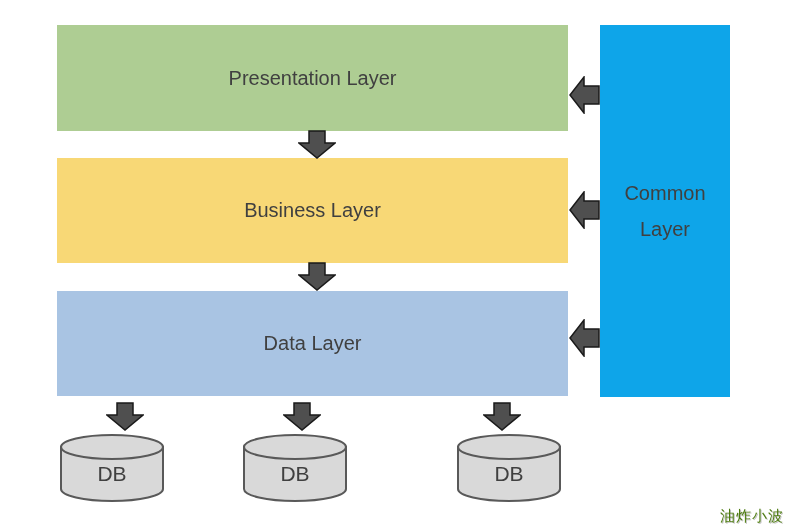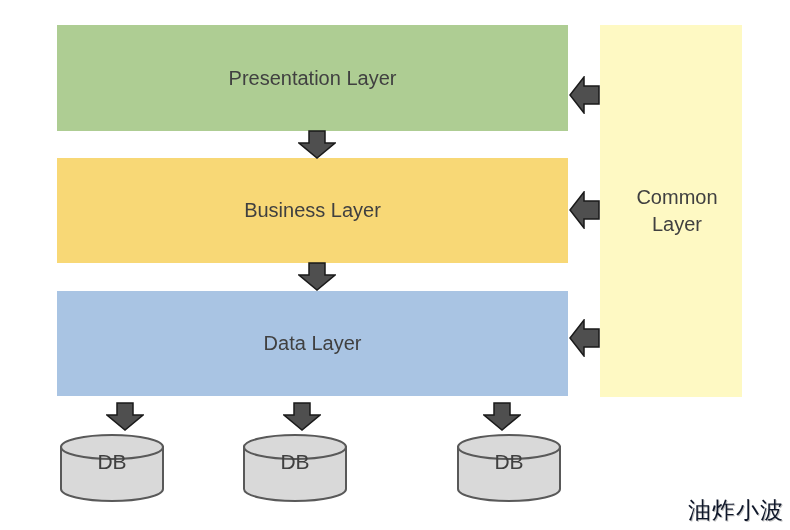--- a/index.html
+++ b/index.html
@@ -8,33 +8,33 @@
     font-family:"Liberation Sans", sans-serif;overflow:hidden;
   }
   .canvas{position:absolute;inset:0;}
   .box{
     position:absolute;display:flex;align-items:center;justify-content:center;
     color:#404040;font-size:20px;text-align:center;
   }
   .layer-presentation{left:57px;top:25px;width:511px;height:106px;background:#aecd93;}
   .layer-business{left:57px;top:158px;width:511px;height:105px;background:#f8d876;}
   .layer-data{left:57px;top:291px;width:511px;height:105px;background:#a9c4e3;text-align:center;}
-  .layer-common{left:600px;top:25px;width:130px;height:372px;background:#fef9c3;line-height:27px;padding-left:12px;}
+  .layer-common{left:600px;top:25px;width:130px;height:372px;background:#0ea5e9;line-height:36px;}
   .arrow{position:absolute;line-height:0;}
   .arrow svg{display:block;}
   .cyl{position:absolute;width:106px;height:70px;}
   .cyl svg{display:block;position:absolute;left:0;top:0;}
   .cyl .db-label{
-    position:absolute;left:0;top:0;width:100%;height:58px;
+    position:absolute;left:0;top:12px;width:100%;height:58px;
     display:flex;align-items:center;justify-content:center;
     color:#404040;font-size:21px;
   }
   .watermark{
     position:absolute;right:6px;bottom:4px;
-    font-size:23px;color:#0f172a;letter-spacing:1px;
+    font-size:15px;color:#4d7c0f;letter-spacing:1px;
     text-shadow:1px 1px 0 #c2c2c2;
   }
 </style>
 </head>
 <body>
 
 <div class="canvas">
 
   <div class="box layer-business">
     <span>Business Layer</span>

